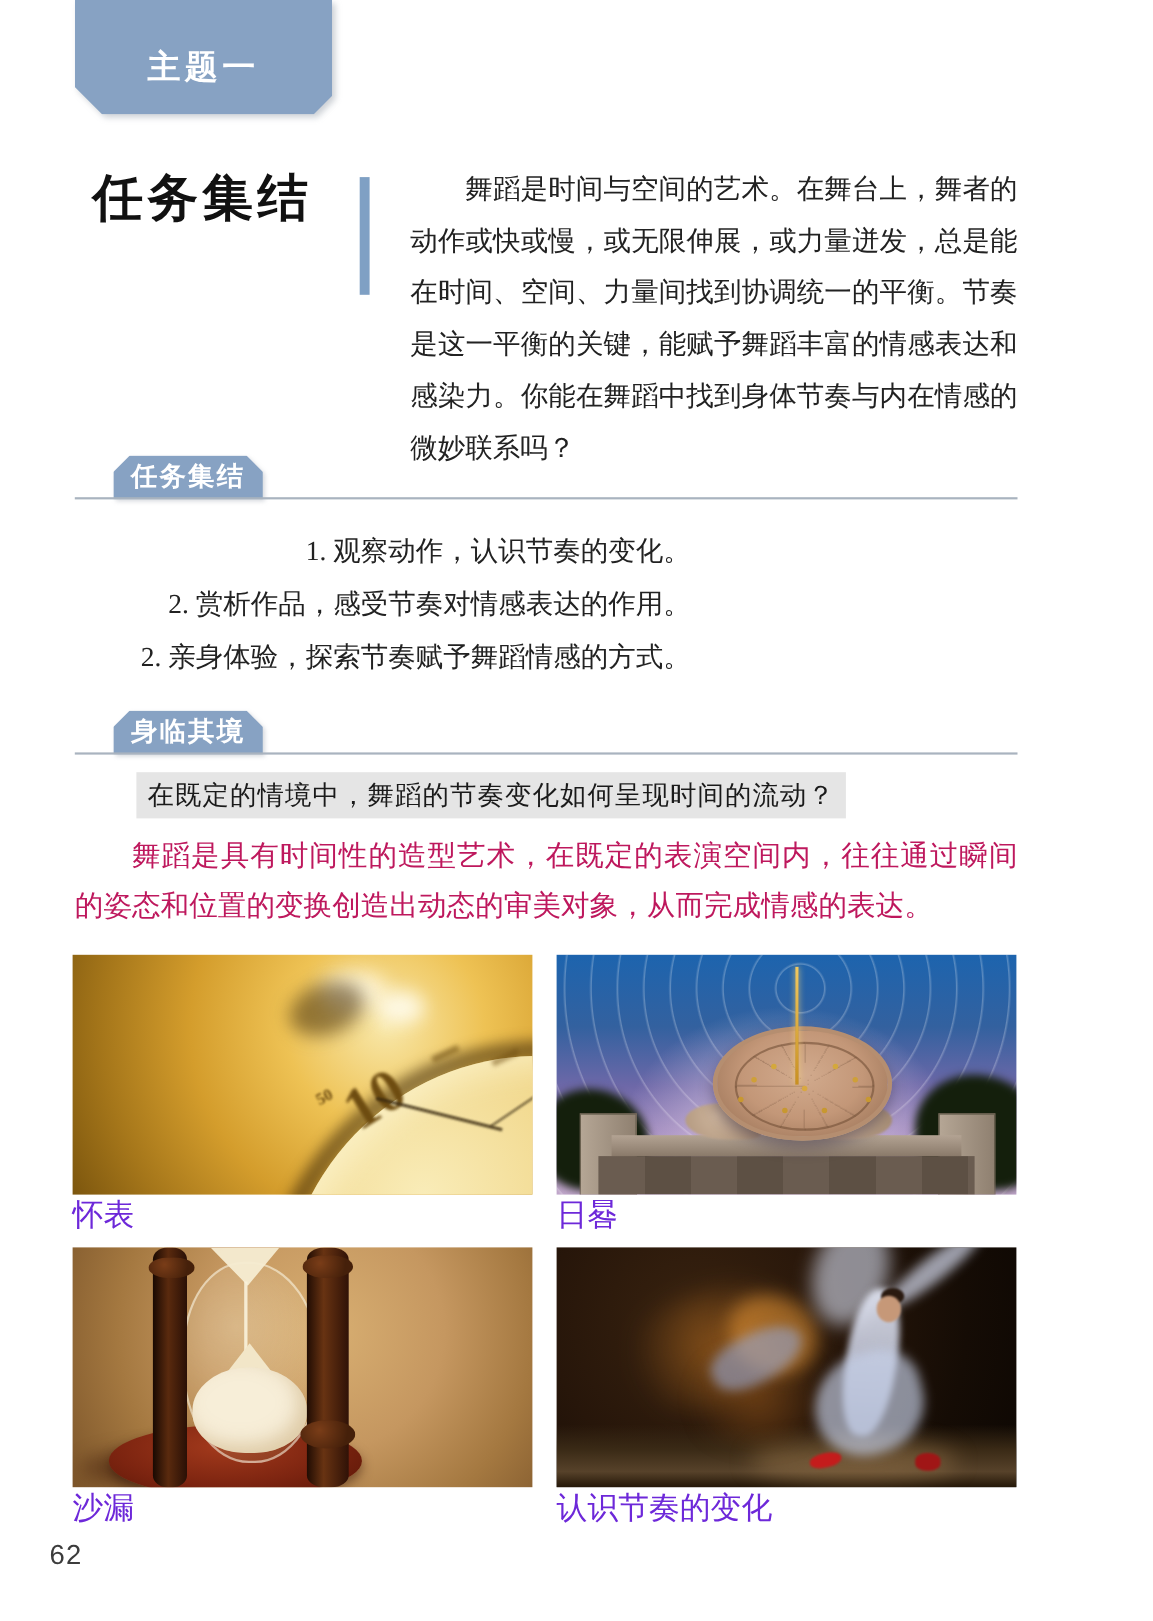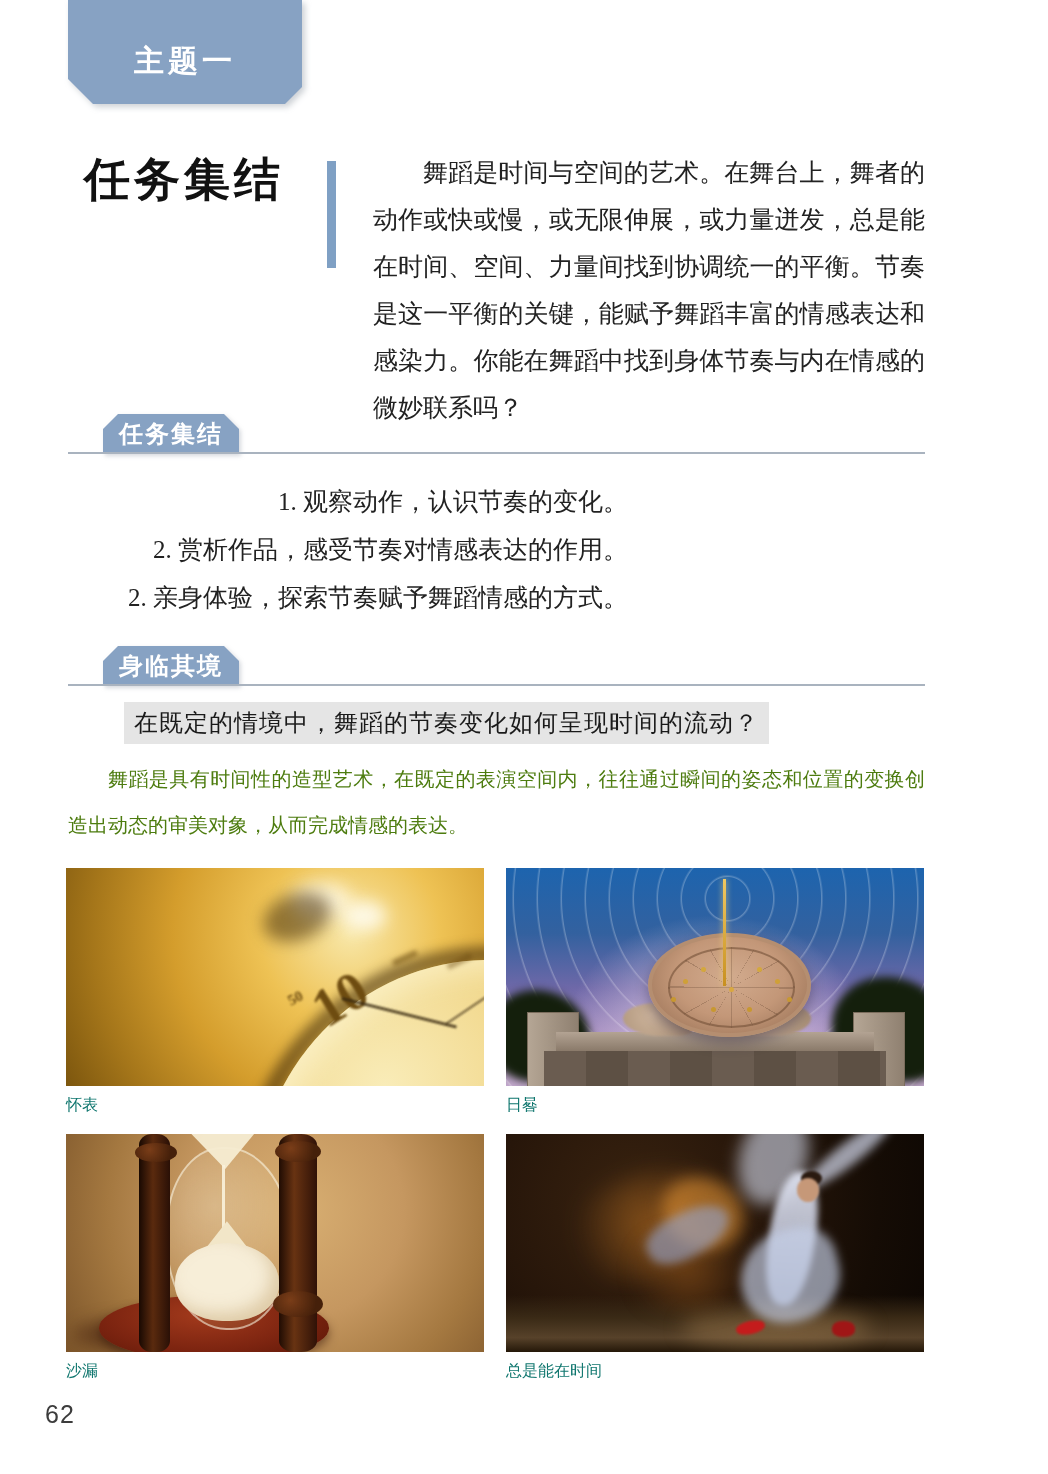--- a/index.html
+++ b/index.html
@@ -31,30 +31,30 @@
 
   .tasks-list{position:absolute;left:128px;top:478px;
               font-family:"Liberation Serif","DejaVu Serif",serif;font-size:25px;color:#222;text-align:right;}
   .task-item{line-height:48px;}
 
   .question-wrap{position:absolute;left:124px;top:702px;}
   .question{display:inline-block;background:#e5e5e5;padding:5px 10px;
             font-family:"Liberation Serif","DejaVu Serif",serif;font-size:24px;color:#1a1a1a;
             letter-spacing:1px;}
   .immersion-para{position:absolute;left:68px;top:756px;width:857px;
-                  font-family:Liberation Sans, sans-serif;font-size:20px;line-height:46px;
-                  text-align:justify;text-indent:2em;color:#4d7c0f;}
+                  font-family:Liberation Mono, monospace;font-size:26px;line-height:46px;
+                  text-align:justify;text-indent:2em;color:#be185d;}
 
   
   .figure-grid{position:absolute;left:66px;top:868px;display:grid;
                grid-template-columns:418px 418px;column-gap:22px;row-gap:18px;}
   .figure{width:418px;}
   .photo{position:relative;width:418px;height:218px;overflow:hidden;}
   .photo *{position:absolute;}
-  .caption{margin-top:8px;font-size:16px;line-height:22px;color:#0f766e;}
+  .caption{margin-top:8px;font-size:28px;line-height:22px;color:#6d28d9;}
 
   
   .ph-watch{background:radial-gradient(circle at 68% 30%,#f8e7a8 0%,#eec254 28%,#d49d2c 55%,#a5761a 80%,#7c560e 100%);}
   .watch-rim{left:40%;top:36%;width:115%;height:230%;border-radius:50%;
              border:18px solid rgba(55,35,8,.55);filter:blur(6px);}
   .watch-face{left:45%;top:42%;width:112%;height:224%;border-radius:50%;
               background:radial-gradient(circle at 28% 26%,#f9ecb8 0%,#f0d484 35%,#e0b655 65%,#cda041 100%);
               box-shadow:inset 10px 10px 30px rgba(255,250,220,.6);}
   .dial-10{left:59%;top:46%;font-family:"Liberation Serif",serif;font-weight:bold;font-size:54px;
            color:#6e4c10;transform:rotate(-32deg);filter:blur(1.3px);}
@@ -260,20 +260,20 @@
         <div class="dn-scarf"></div>
         <div class="dn-fabric-top"></div>
         <div class="dn-arm"></div>
         <div class="dn-body"></div>
         <div class="dn-skirt"></div>
         <div class="dn-hair"></div>
         <div class="dn-head"></div>
         <div class="dn-shoe1"></div>
         <div class="dn-shoe2"></div>
       </div>
-      <div class="caption">总是能在时间</div>
+      <div class="caption">认识节奏的变化</div>
     </div>
 
   </div>
 
   <div class="page-number">62</div>
 
 </div>
 
 </body></html>

